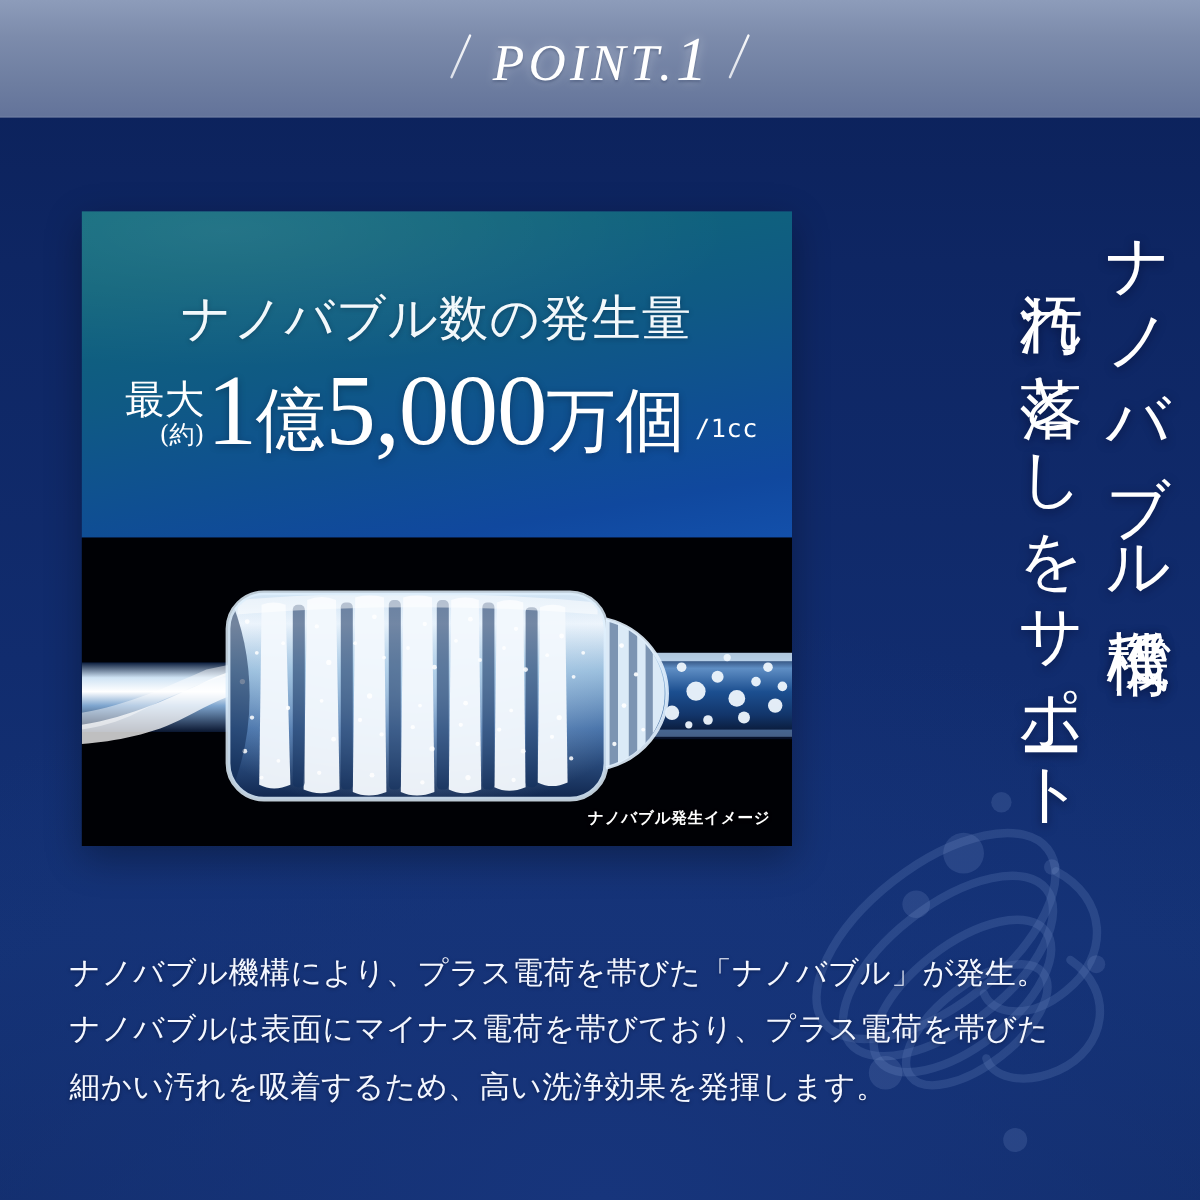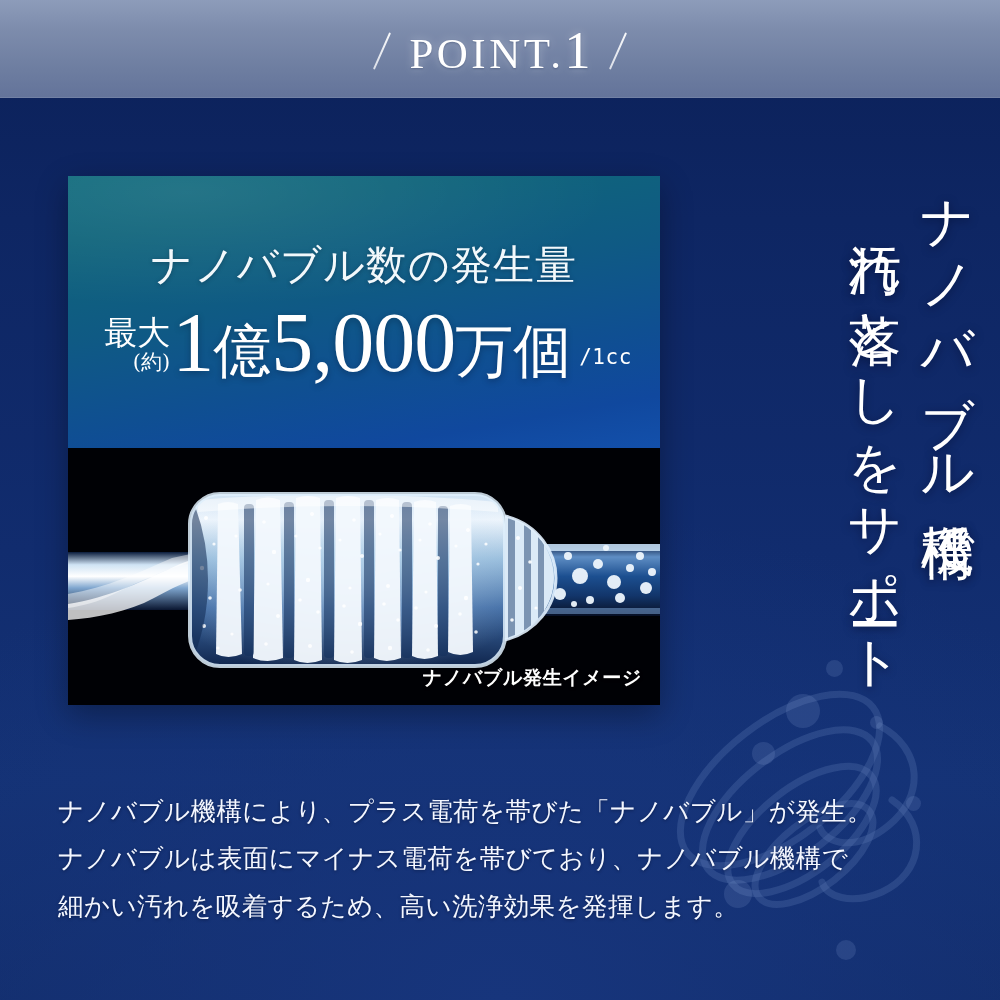--- a/index.html
+++ b/index.html
@@ -16,21 +16,21 @@
       linear-gradient(180deg,#0b2058 0%, #0e2663 22%, #112c6e 55%, #143275 78%, #122d6b 100%);
   }
 
   
   .header-band{
     position:absolute;left:0;top:0;width:1000px;height:98px;
     background:linear-gradient(180deg,#8d9cba 0%, #7d8cac 30%, #6d7da0 72%, #63739a 100%);
     display:flex;align-items:center;justify-content:center;
     box-shadow:inset 0 -1px 0 rgba(255,255,255,.10);
   }
-  .header-inner{display:flex;align-items:center;gap:14px;transform:translateY(2px);}
+  .header-inner{display:flex;align-items:flex-start;gap:14px;transform:translateY(2px);font-style:italic;}
   .slash{
     display:block;width:26px;height:44px;position:relative;
   }
   .slash::before{
     content:"";position:absolute;left:50%;top:2px;width:2px;height:40px;
     background:linear-gradient(180deg,rgba(255,255,255,.95),rgba(255,255,255,.75));
     transform:translateX(-50%) rotate(24deg);transform-origin:50% 50%;
     border-radius:2px;
   }
   .point-title{
@@ -87,21 +87,21 @@
   .amount .kanji{font-size:58px;font-family:"DejaVu Serif","Liberation Serif",serif;letter-spacing:0;}
   .percc{
     font-family:"DejaVu Sans Mono","Liberation Mono",monospace;
     font-size:21px;padding-bottom:12px;margin-left:8px;letter-spacing:.5px;
   }
 
   
   .card-photo{position:relative;height:257px;width:100%;background:#000105;overflow:hidden;}
   .photo-caption{
     position:absolute;right:18px;bottom:14px;
-    color:#ffffff;font-size:19px;letter-spacing:.6px;
+    color:#ffffff;font-size:13px;letter-spacing:.6px;
     font-family:"DejaVu Sans","Liberation Sans",sans-serif;font-weight:700;
     text-shadow:0 1px 3px rgba(0,0,0,.9);
   }
 
   
   .vtext{
     position:absolute;top:162px;right:20px;
     display:flex;flex-direction:row;align-items:flex-start;gap:8px;
   }
   .vcol{
@@ -346,17 +346,17 @@
     </div>
   </div>
 
   <div class="vtext">
     <div class="vcol vcol-2">汚れ落としをサポート</div>
     <div class="vcol vcol-1">ナノバブル機構で</div>
   </div>
 
   <div class="para">
     <p>ナノバブル機構により、プラス電荷を帯びた「ナノバブル」が発生。</p>
-    <p>ナノバブルは表面にマイナス電荷を帯びており、ナノバブル機構で</p>
+    <p>ナノバブルは表面にマイナス電荷を帯びており、プラス電荷を帯びた</p>
     <p>細かい汚れを吸着するため、高い洗浄効果を発揮します。</p>
   </div>
 
 </div>
 
 </body></html>

